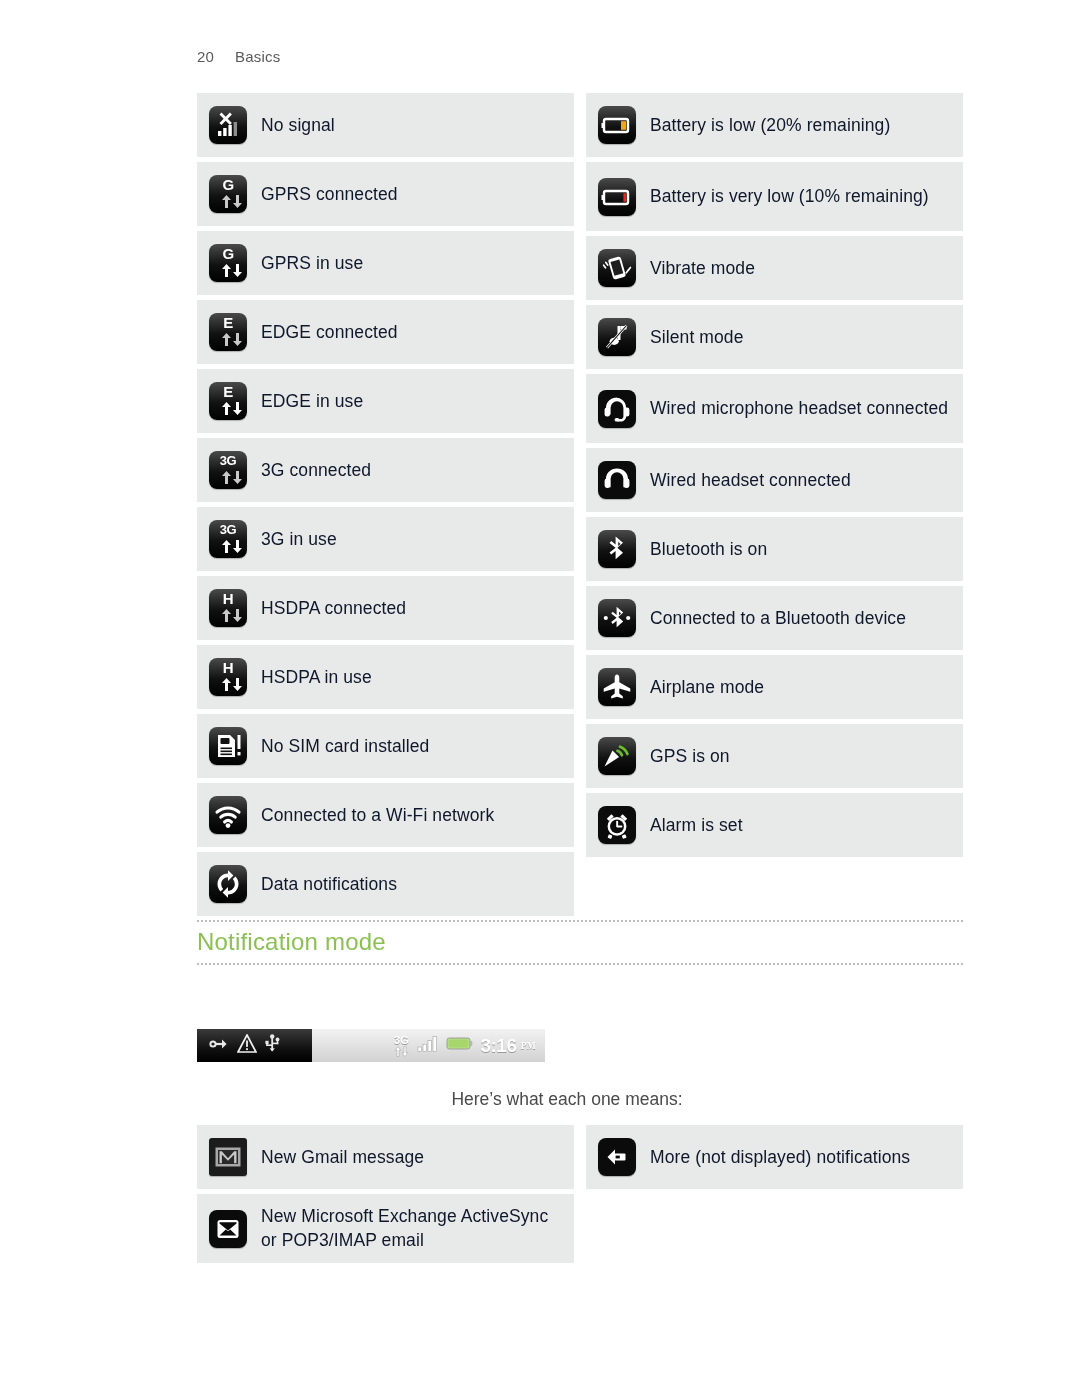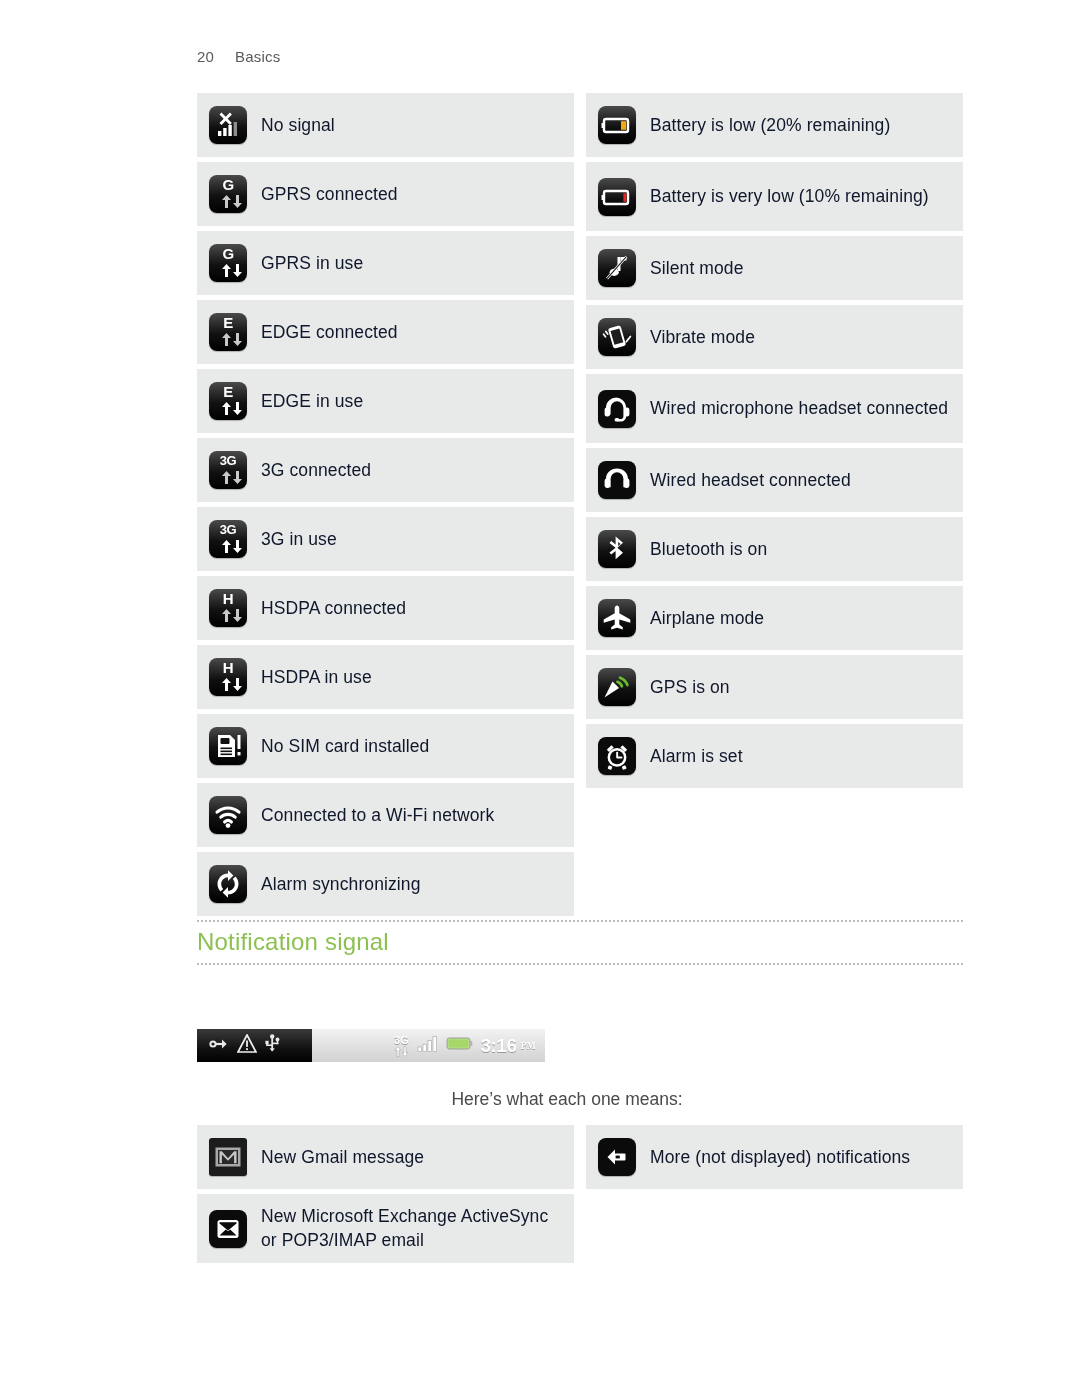--- a/index.html
+++ b/index.html
@@ -247,21 +247,21 @@
 
       <div class="row">
         <span class="tile">
           <svg width="38" height="38" viewBox="0 0 38 38">
             <g fill="#fff">
               <path d="M19 8.5c-5.8 0-10.5 4.7-10.5 10.5 0 2.9 1.2 5.6 3.1 7.5l2.6-2.6a6.9 6.9 0 0 1-2-4.9c0-3.8 3-6.8 6.8-6.8v3.8l5.4-5.4L19 5.2z"></path>
               <path d="M19 29.5c5.8 0 10.5-4.7 10.5-10.5 0-2.9-1.2-5.6-3.1-7.5l-2.6 2.6a6.9 6.9 0 0 1 2 4.9c0 3.8-3 6.8-6.8 6.8v-3.8l-5.4 5.4 5.4 5.4z"></path>
             </g>
           </svg>
         </span>
-        <span class="rlabel">Alarm synchronizing</span>
+        <span class="rlabel">Data notifications</span>
       </div>
 
     </div>
 
     <div class="col">
 
       <div class="row">
         <span class="tile">
           <svg width="38" height="38" viewBox="0 0 38 38">
             <rect x="6" y="13" width="24" height="13" rx="2" fill="none" stroke="#fff" stroke-width="2.4"></rect>
@@ -274,55 +274,55 @@
 
       <div class="row tall">
         <span class="tile">
           <svg width="38" height="38" viewBox="0 0 38 38">
             <rect x="6" y="13" width="24" height="13" rx="2" fill="none" stroke="#fff" stroke-width="2.4"></rect>
             <rect x="3.5" y="17" width="3.5" height="5" fill="#fff"></rect>
             <rect x="25.4" y="15.2" width="2.9" height="8.6" fill="#e8281e"></rect>
           </svg>
         </span>
         <span class="rlabel two">Battery is very low (10% remaining)</span>
-      </div>
-
-      <div class="row">
-        <span class="tile">
-          <svg width="38" height="38" viewBox="0 0 38 38">
-            <g fill="#fff">
-              <rect x="19.5" y="8" width="3" height="14"></rect>
-              <path d="M22.5 8h6v3.4h-6z"></path>
-              <ellipse cx="16.2" cy="23.3" rx="4.6" ry="3.6"></ellipse>
-            </g>
-            <path d="M9 29.6L28.5 7.5" stroke="#fff" stroke-width="2.6"></path>
-            <path d="M9 29.6L28.5 7.5" stroke="#111" stroke-width="1.1"></path>
-          </svg>
-        </span>
-        <span class="rlabel">Silent mode</span>
       </div>
 
       <div class="row">
         <span class="tile">
           <svg width="38" height="38" viewBox="0 0 38 38">
             <g transform="rotate(-16 19 19)">
               <rect x="12.5" y="8.5" width="13" height="21" rx="2.4" fill="#fff"></rect>
               <rect x="14.4" y="11.4" width="9.2" height="14.4" fill="#1d1d1d"></rect>
             </g>
             <g stroke="#fff" stroke-width="1.7" stroke-linecap="round">
               <path d="M7.8 13.4l1.9 2.6"></path>
                 <path d="M5.6 16.2l1.9 2.6"></path>
               <path d="M30.2 21.2l-1.9 2.6"></path>
                 <path d="M32.4 18.4l-1.9 2.6"></path>
             </g>
           </svg>
         </span>
         <span class="rlabel">Vibrate mode</span>
       </div>
 
+      <div class="row">
+        <span class="tile">
+          <svg width="38" height="38" viewBox="0 0 38 38">
+            <g fill="#fff">
+              <rect x="19.5" y="8" width="3" height="14"></rect>
+              <path d="M22.5 8h6v3.4h-6z"></path>
+              <ellipse cx="16.2" cy="23.3" rx="4.6" ry="3.6"></ellipse>
+            </g>
+            <path d="M9 29.6L28.5 7.5" stroke="#fff" stroke-width="2.6"></path>
+            <path d="M9 29.6L28.5 7.5" stroke="#111" stroke-width="1.1"></path>
+          </svg>
+        </span>
+        <span class="rlabel">Silent mode</span>
+      </div>
+
       <div class="row tall">
         <span class="tile flat">
           <svg width="38" height="38" viewBox="0 0 38 38">
             <path d="M19 7.5c-6.3 0-11 4.6-11 10.4v6.6h4.6V17.7a6.4 6.4 0 0 1 12.8 0v8.7c0 1.5-1.2 2.6-2.6 2.6h-3.3v2.5h3.4c2.9 0 5.2-2.3 5.2-5.1v-8.5c0-5.8-4.7-10.4-11-10.4z" fill="#fff"></path>
             <rect x="6.6" y="17.4" width="5.4" height="9.2" rx="2.3" fill="#fff"></rect>
             <rect x="26" y="17.4" width="5.4" height="9.2" rx="2.3" fill="#fff"></rect>
             <rect x="16.6" y="28" width="4.6" height="3.6" rx="1.6" fill="#fff"></rect>
           </svg>
         </span>
         <span class="rlabel two">Wired microphone headset connected</span>
@@ -342,20 +342,31 @@
       <div class="row">
         <span class="tile">
           <svg width="38" height="38" viewBox="0 0 38 38">
             <path d="M17.6 6.5l7.4 6.3-5.6 5 5.6 5-7.4 6.5V21l-4.4 3.6-1.7-2.1 6.1-4.7-6.1-4.7 1.7-2.1 4.4 3.6zm2.6 5.3v4.1l2.4-2z" fill="#fff"></path>
             <path d="M20.2 19.9v4.2l2.4-2.1z" fill="#fff"></path>
           </svg>
         </span>
         <span class="rlabel">Bluetooth is on</span>
       </div>
 
+      <div class="row">
+        <span class="tile">
+          <svg width="38" height="38" viewBox="0 0 38 38">
+            <path d="M18.6 7.8l6.6 5.6-5 4.5 5 4.5-6.6 5.8v-6.5l-3.9 3.2-1.5-1.9 5.4-4.2-5.4-4.2 1.5-1.9 3.9 3.2zm2.4 4.7v3.7l2.1-1.8z" fill="#fff"></path>
+            <path d="M21 19.7v3.7l2.1-1.8z" fill="#fff"></path>
+            <circle cx="7.8" cy="19" r="2.1" fill="#fff"></circle>
+            <circle cx="30.2" cy="19" r="2.1" fill="#fff"></circle>
+          </svg>
+        </span>
+        <span class="rlabel">Connected to a Bluetooth device</span>
+      </div>
 
       <div class="row">
         <span class="tile">
           <svg width="38" height="38" viewBox="0 0 38 38">
             <path d="M19 6.4c1.5 0 2.3 1.4 2.3 3.3v4.6l11 6.3v3.2l-11-3.2v5l3.5 2.6v2.4L19 28.8l-5.8 1.8v-2.4l3.5-2.6v-5l-11 3.2v-3.2l11-6.3V9.7c0-1.9.8-3.3 2.3-3.3z" fill="#fff"></path>
           </svg>
         </span>
         <span class="rlabel">Airplane mode</span>
       </div>
 
@@ -388,21 +399,21 @@
           </svg>
         </span>
         <span class="rlabel">Alarm is set</span>
       </div>
 
     </div>
   </div>
 
   <div class="sec" style="top:920px;">
     <div class="dotline"></div>
-    <div class="sec-title">Notification signal</div>
+    <div class="sec-title">Notification mode</div>
     <div class="dotline"></div>
   </div>
 
 
   <div class="statusbar">
     <div class="sb-left">
       <span>
         <svg width="22" height="16" viewBox="0 0 22 16">
           <g fill="#e8e8e8">
             <circle cx="5" cy="8" r="3.6"></circle>

